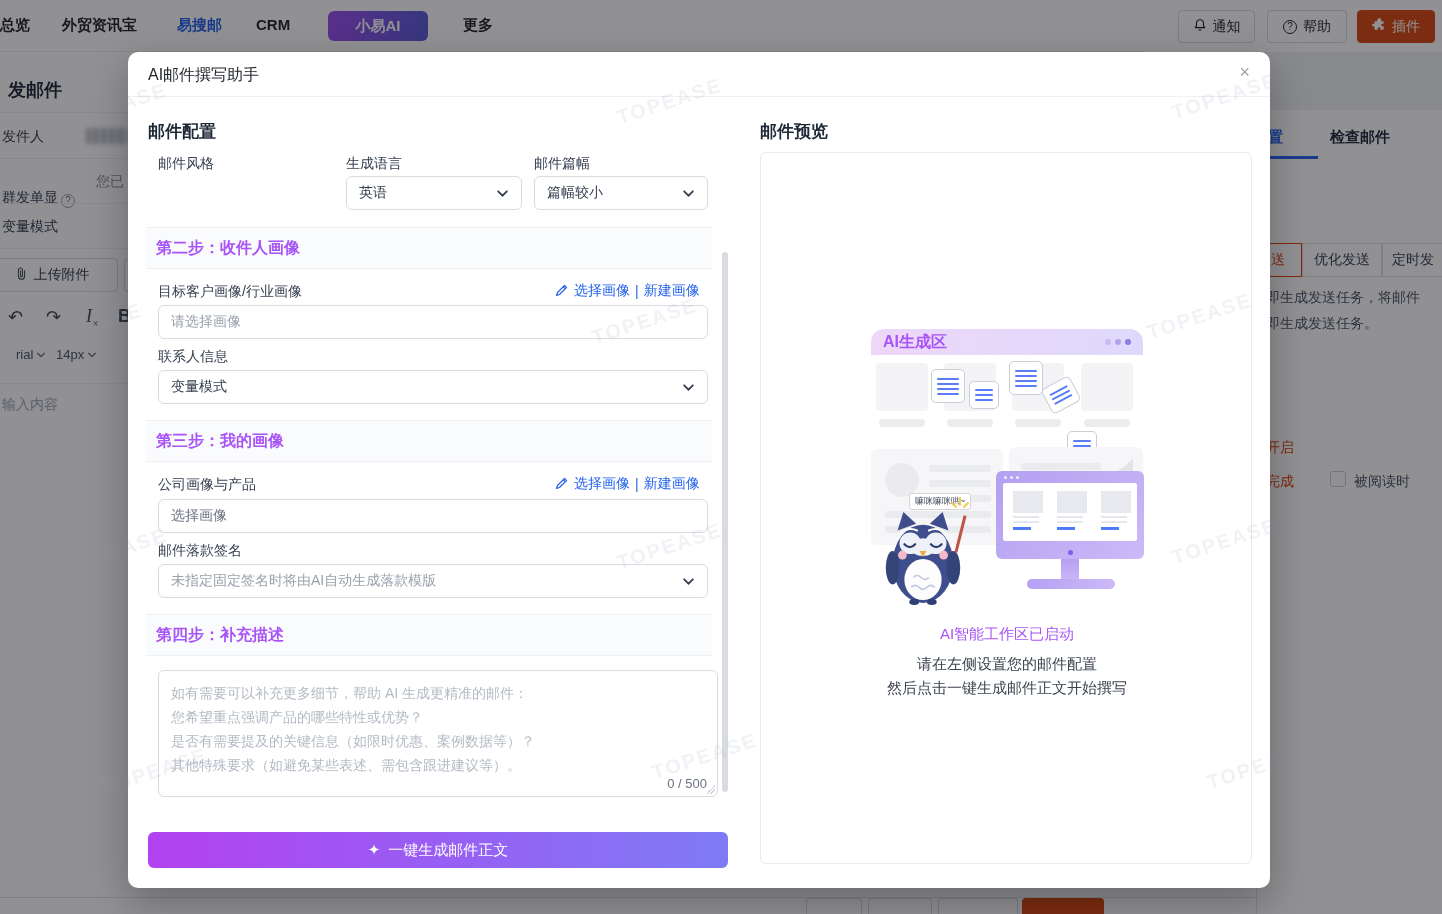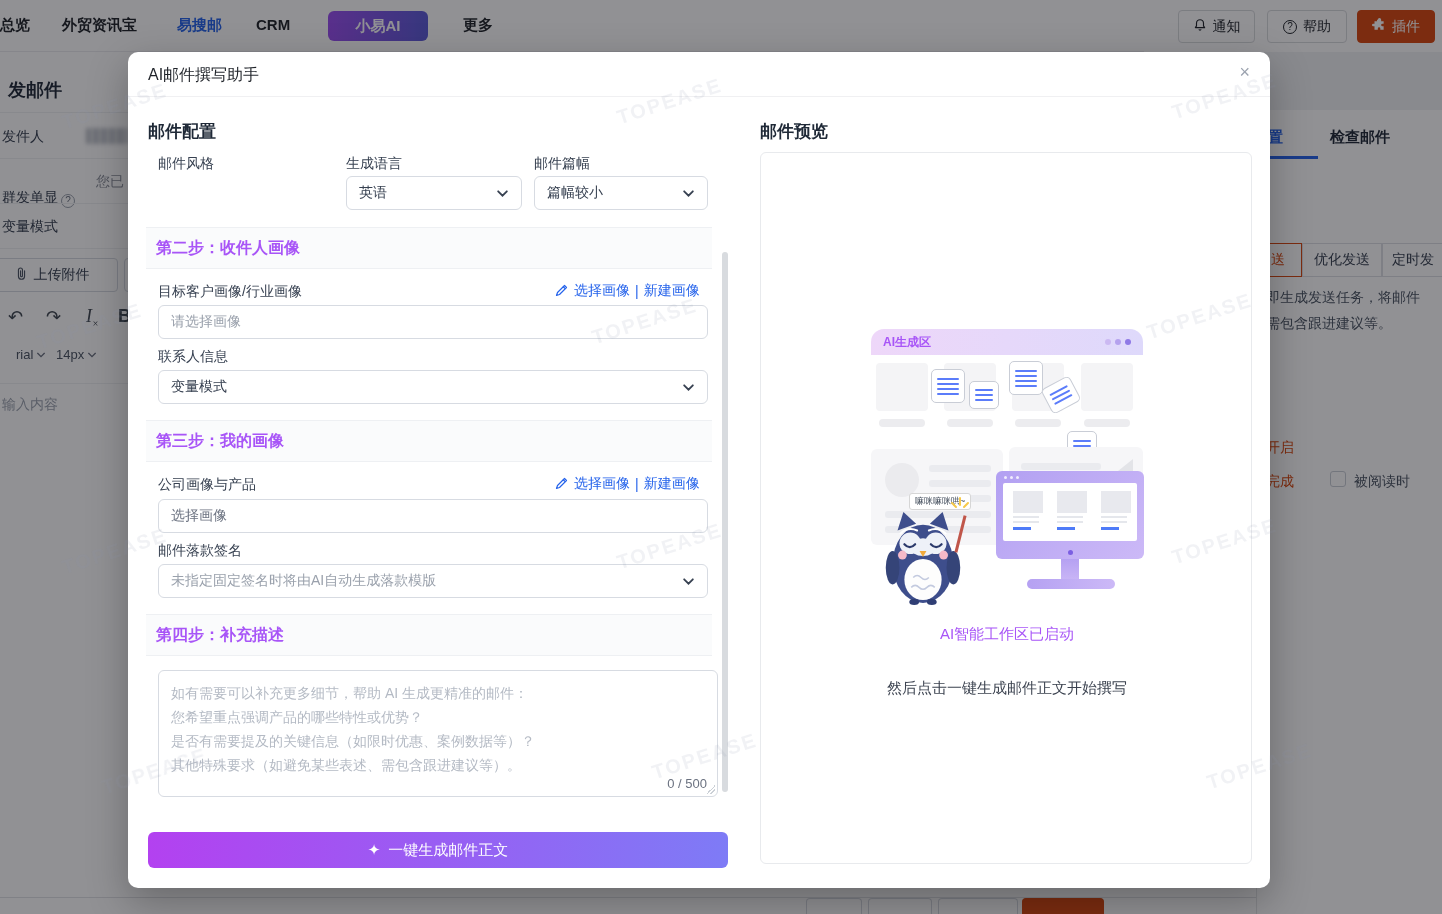--- a/index.html
+++ b/index.html
@@ -65,21 +65,21 @@
     background:linear-gradient(135deg,transparent 50%,#cbd0d6 50%,#cbd0d6 58%,transparent 58%,transparent 70%,#cbd0d6 70%,#cbd0d6 78%,transparent 78%); }
   .gen-btn { position:absolute; left:20px; top:780px; width:580px; height:36px; border:none; border-radius:6px;
     background:linear-gradient(90deg,#b341f0,#7e7bf6); color:#fff; font-size:15px; display:flex; align-items:center; justify-content:center; gap:8px; cursor:pointer; }
   .scrollbar-thumb { position:absolute; left:594px; top:200px; width:6px; height:540px; border-radius:3px; background:#d8dbdf; }
 
   
   .preview-box { position:absolute; left:632px; top:100px; width:492px; height:712px; border:1px solid #e8eaed; border-radius:6px; background:#fff; }
   .illu { position:absolute; left:110px; top:176px; width:272px; height:380px; }
   .ai-banner { position:absolute; left:0; top:0; width:272px; height:26px; border-radius:13px 13px 0 0;
     background:linear-gradient(90deg,#eed7f9,#ded9fb); display:flex; align-items:center; padding:0 12px; }
-  .ai-banner .t { font-size:12px; font-weight:700; color:#a855f7; }
+  .ai-banner .t { font-size:16px; font-weight:700; color:#a855f7; }
   .dots { margin-left:auto; display:flex; gap:4px; }
   .dots i { width:6px; height:6px; border-radius:50%; }
   .gsq { position:absolute; width:52px; height:48px; background:#f4f4f6; border-radius:4px; }
   .gbar { position:absolute; width:46px; height:8px; background:#ececef; border-radius:4px; }
   .doc { position:absolute; background:#fff; border:1.5px solid #c9cdd6; border-radius:5px; display:flex; flex-direction:column; justify-content:center; gap:3px; padding:5px; }
   .doc i { display:block; height:2px; background:#5b7cfa; border-radius:1px; }
   .gcard { position:absolute; background:#f6f6f8; border-radius:6px; }
   .gcard .avatar { position:absolute; left:14px; top:14px; width:34px; height:34px; border-radius:50%; background:#ebebee; }
   .gcard .gl { position:absolute; height:7px; background:#eaebef; border-radius:3px; }
   .tri { position:absolute; width:0; height:0; border-left:20px solid transparent; border-bottom:16px solid #e3e4e8; }
@@ -187,21 +187,21 @@
   <div class="seg on" style="left:1254px; top:243px; width:48px;">
       <span>送</span>
     </div>
   <div class="seg" style="left:1302px; top:243px; width:80px;">
       <span>优化发送</span>
     </div>
   <div class="seg" style="left:1382px; top:243px; width:62px;">
       <span>定时发</span>
     </div>
   <div class="rp-text" style="left:1266px; top:289px;">即生成发送任务，将邮件</div>
-  <div class="rp-text" style="left:1266px; top:315px;">需包含跟进建议等。</div>
+  <div class="rp-text" style="left:1266px; top:315px;">即生成发送任务。</div>
   <div class="rp-text orange-t" style="left:1238px; top:439px;">通知开启</div>
   <div class="rp-text orange-t" style="left:1266px; top:473px;">完成</div>
   <div class="checkbox" style="left:1330px; top:471px;"></div>
   <div class="rp-text" style="left:1354px; top:473px;">被阅读时</div>
 
   <div class="bg-divider" style="left:0; top:897px; width:1256px; background:#e0e2e5;"></div>
   <div class="bb-btn" style="left:806px; width:56px;"></div>
   <div class="bb-btn" style="left:868px; width:64px;"></div>
   <div class="bb-btn" style="left:938px; width:80px;"></div>
   <div class="bb-btn primary" style="left:1022px; width:82px;"></div>
@@ -426,20 +426,21 @@
           <circle cx="61" cy="49" r="4.5" fill="#f6b9c8"></circle>
           <path d="M36.5 45 L43.5 45 L40 51 Z" fill="#f2a93b"></path>
           <ellipse cx="31" cy="97" rx="5" ry="3" fill="#2f3e74"></ellipse>
           <ellipse cx="49" cy="97" rx="5" ry="3" fill="#2f3e74"></ellipse>
         </svg>
         <svg class="abs" style="left:78px; top:168px; z-index:5;" width="22" height="20" viewBox="0 0 22 20">
           <path d="M11 1 L11 8 M3 6 L7 10 M19 6 L15 10" stroke="#f6c94a" stroke-width="2" stroke-linecap="round"></path>
         </svg>
 
         <div class="illu-status">AI智能工作区已启动</div>
+        <div class="illu-hint" style="top:326px;">请在左侧设置您的邮件配置</div>
         <div class="illu-hint" style="top:350px;">然后点击一键生成邮件正文开始撰写</div>
       </div>
     </div>
   </div>
 
   <span class="watermark" style="left:60px;  top:95px;">TOPEASE</span>
   <span class="watermark" style="left:615px; top:90px;">TOPEASE</span>
   <span class="watermark" style="left:1170px;top:85px;">TOPEASE</span>
   <span class="watermark" style="left:35px;  top:315px;">TOPEASE</span>
   <span class="watermark" style="left:590px; top:310px;">TOPEASE</span>

